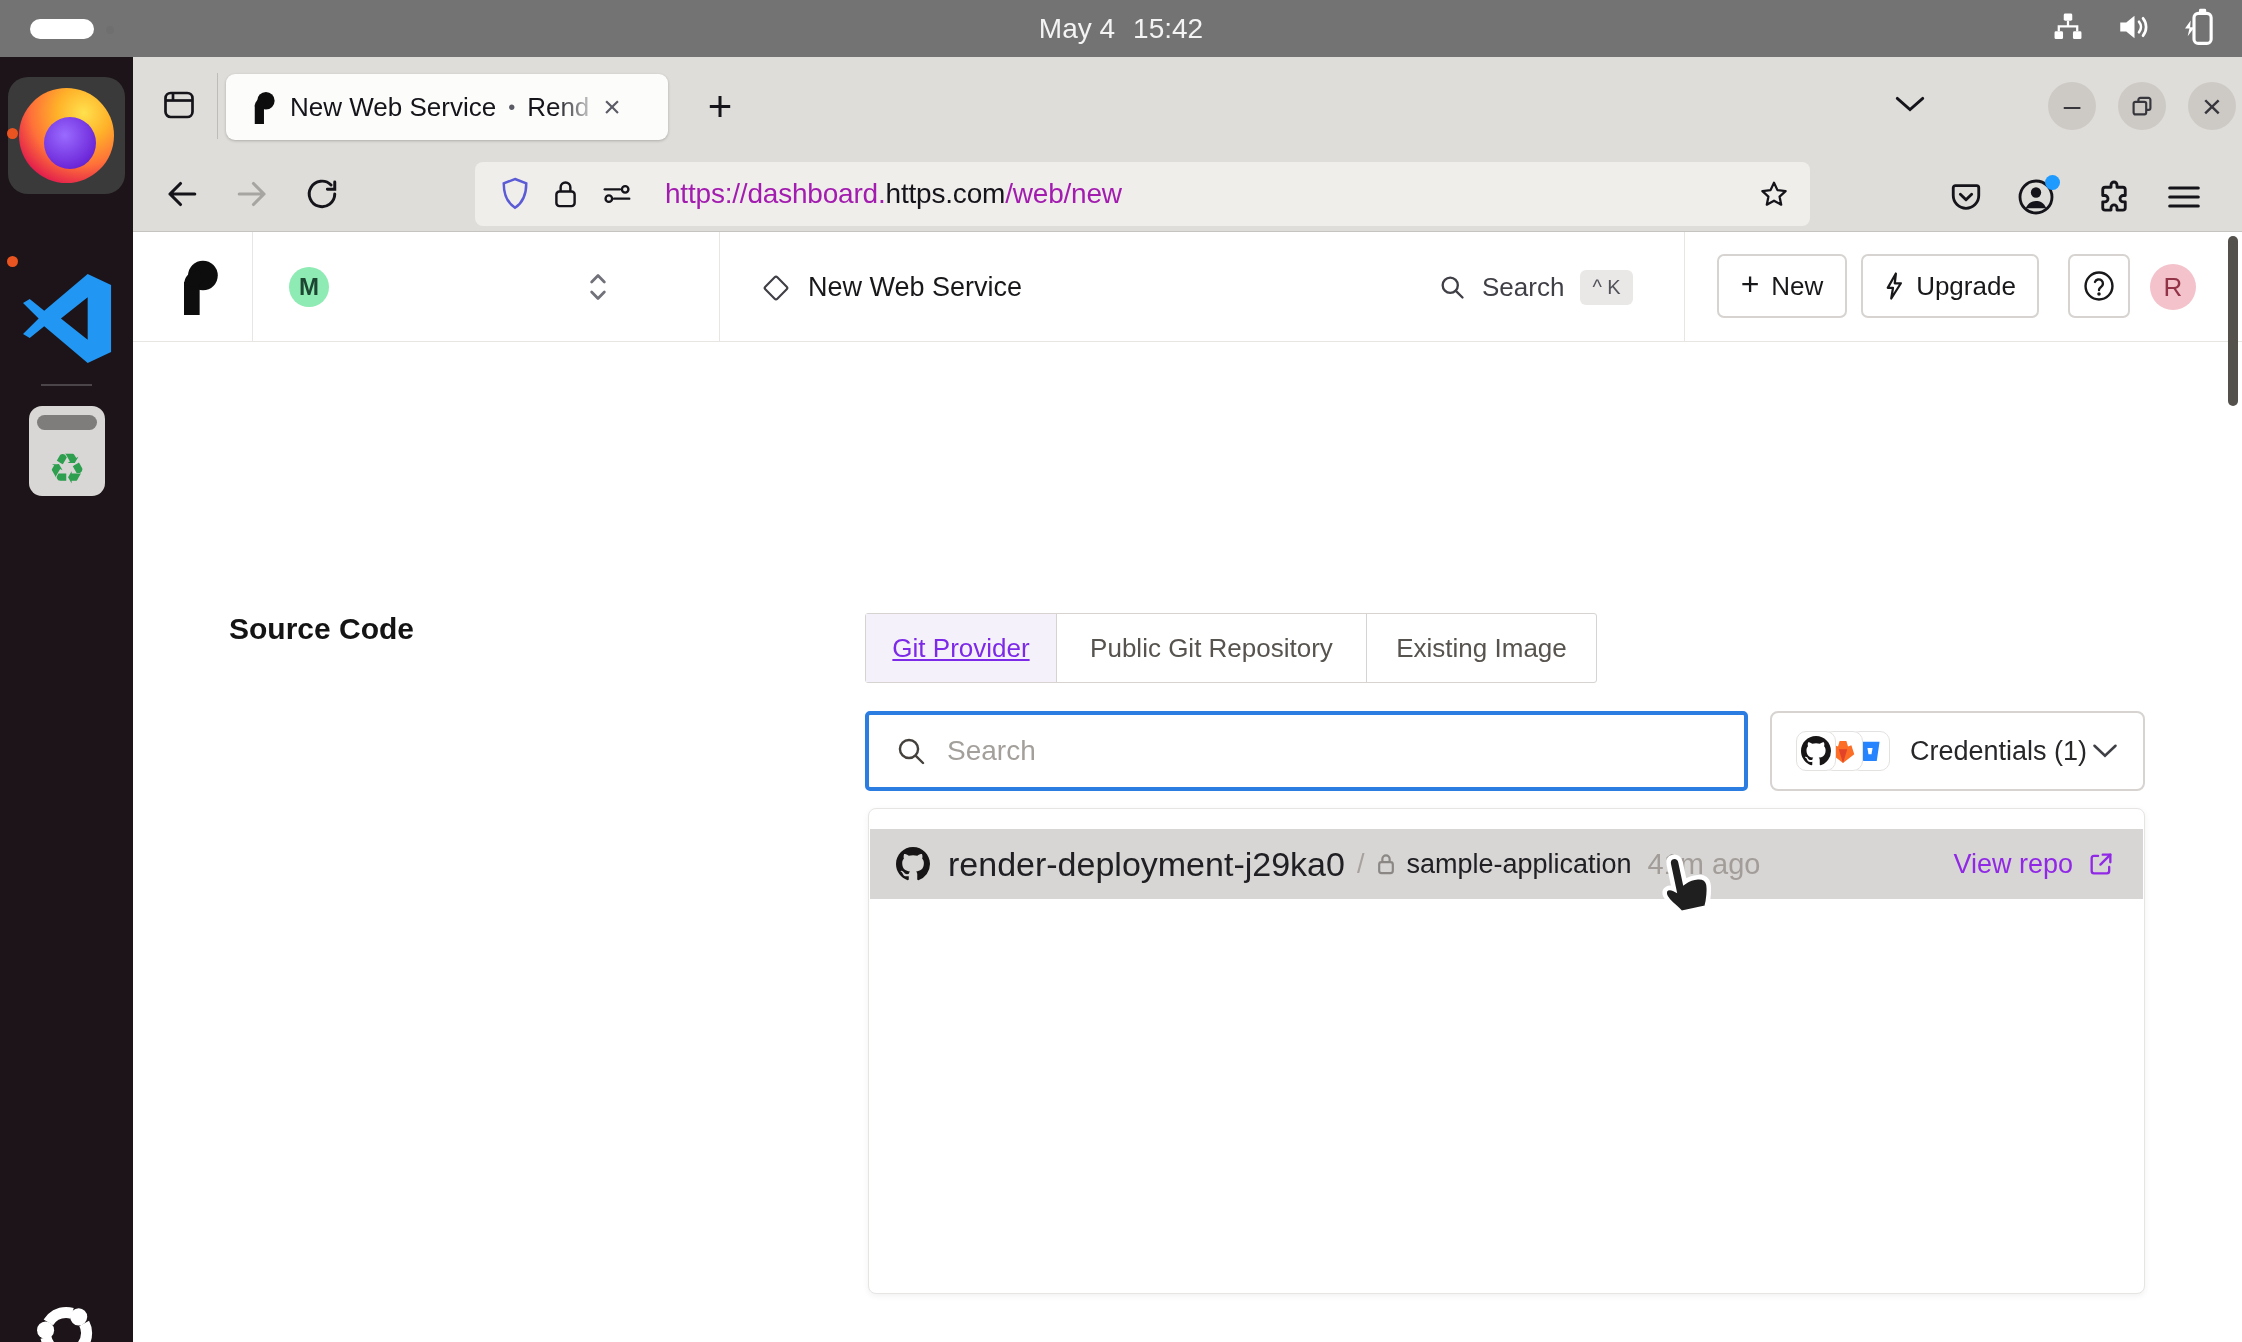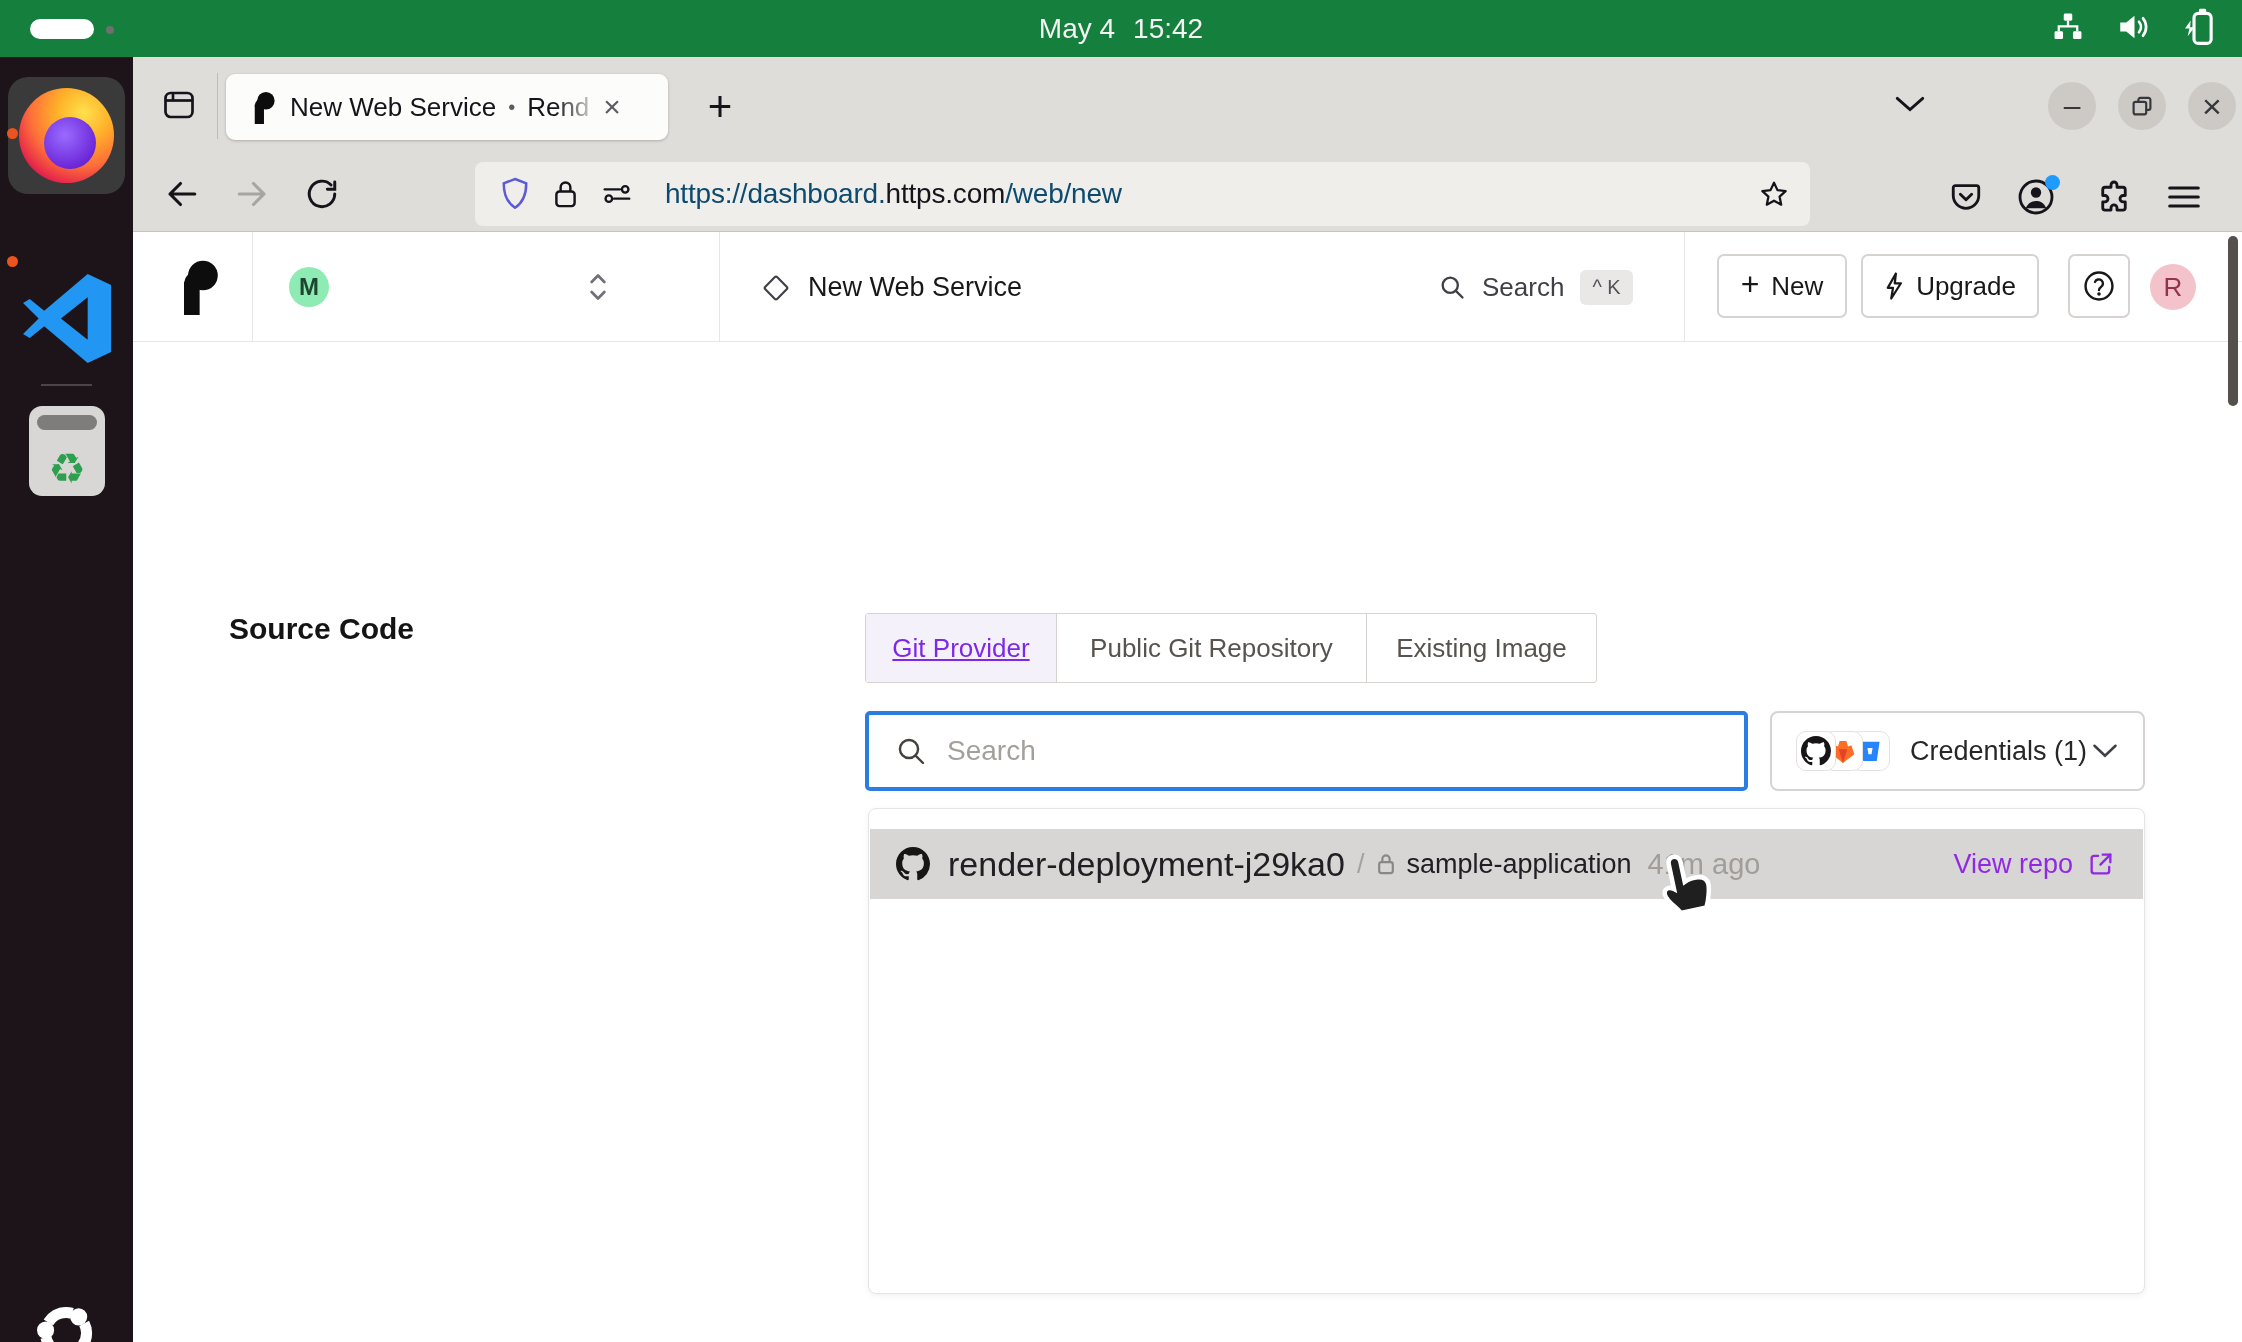--- a/index.html
+++ b/index.html
@@ -2,21 +2,21 @@
 <html><head>
 <meta charset="utf-8">
 <style>
   * { margin:0; padding:0; box-sizing:border-box; }
   html,body { width:2242px; height:1342px; background:#0c0c0c; }
   body { font-family:"Liberation Sans","DejaVu Sans",sans-serif; }
   .stage { position:absolute; left:0; top:0; width:2242px; height:1342px; overflow:hidden; }
   .abs { position:absolute; }
 
   
-  .sysbar { left:0; top:0; width:2242px; height:57px; background:#15803d; }
+  .sysbar { left:0; top:0; width:2242px; height:57px; background:#737373; }
   .sys-pill { left:30px; top:19px; width:64px; height:20px; background:#ffffff; border-radius:10px; }
   .sys-dot { left:106px; top:26px; width:8px; height:8px; background:#6f6f6f; border-radius:50%; }
   .sys-clock { left:0; top:0; width:2242px; height:57px; display:flex; align-items:center; justify-content:center; gap:18px; color:#f4f4f4; font-size:28px; }
   .tray { right:24px; top:0; height:57px; display:flex; align-items:center; gap:28px; position:absolute; }
 
   
   .dock { left:0; top:57px; width:133px; height:1285px; background:#1c1418; }
   .ff-slot { left:8px; top:77px; width:117px; height:117px; background:#3a3a3a; border-radius:20px; }
   .ff-icon { left:19px; top:88px; width:95px; height:95px; border-radius:50%;
     background:radial-gradient(circle at 68% 26%, #ffe14d 0%, #ffb129 28%, #ff7139 55%, #e4234b 78%, #b5007f 100%); }
@@ -45,21 +45,21 @@
   .winbtn { top:82px; width:48px; height:48px; border-radius:50%; background:#cdcac6; display:flex; align-items:center; justify-content:center; color:#36363c; }
   .winbtn.min { left:2048px; font-size:30px; }
   .winbtn.max { left:2118px; }
   .winbtn.cls { left:2188px; font-size:34px; }
 
   .navbar { left:133px; top:157px; width:2109px; height:75px; background:#dfddd9; border-bottom:1px solid #c6c4c0; }
   .navbtn { top:172px; width:44px; height:44px; display:flex; align-items:center; justify-content:center; border-radius:8px; }
   .urlbar { left:475px; top:162px; width:1335px; height:64px; background:#f0eeeb; border-radius:8px; display:flex; align-items:center; padding:0 20px 0 25px; }
   .url-ico { display:flex; align-items:center; justify-content:center; margin-right:22px; }
   .url-text { font-size:28px; letter-spacing:-0.2px; margin-left:10px; white-space:nowrap; flex:1; }
-  .url-muted { color:#0c4a6e; }
+  .url-muted { color:#a21caf; }
   .url-domain { color:#15141a; }
   .star-btn { margin-left:auto; display:flex; align-items:center; }
   .chromebtn { top:173px; width:48px; height:48px; display:flex; align-items:center; justify-content:center; border-radius:8px; position:absolute; }
 
   
   .page { left:133px; top:232px; width:2109px; height:1110px; background:#ffffff; }
 
   .appheader { left:133px; top:232px; width:2109px; height:110px; background:#fff; border-bottom:1px solid #e8e6e3; }
   .vdiv { top:232px; width:1px; height:110px; background:#e8e6e3; }
   .render-logo { left:176px; top:259px; width:44px; height:56px; }

